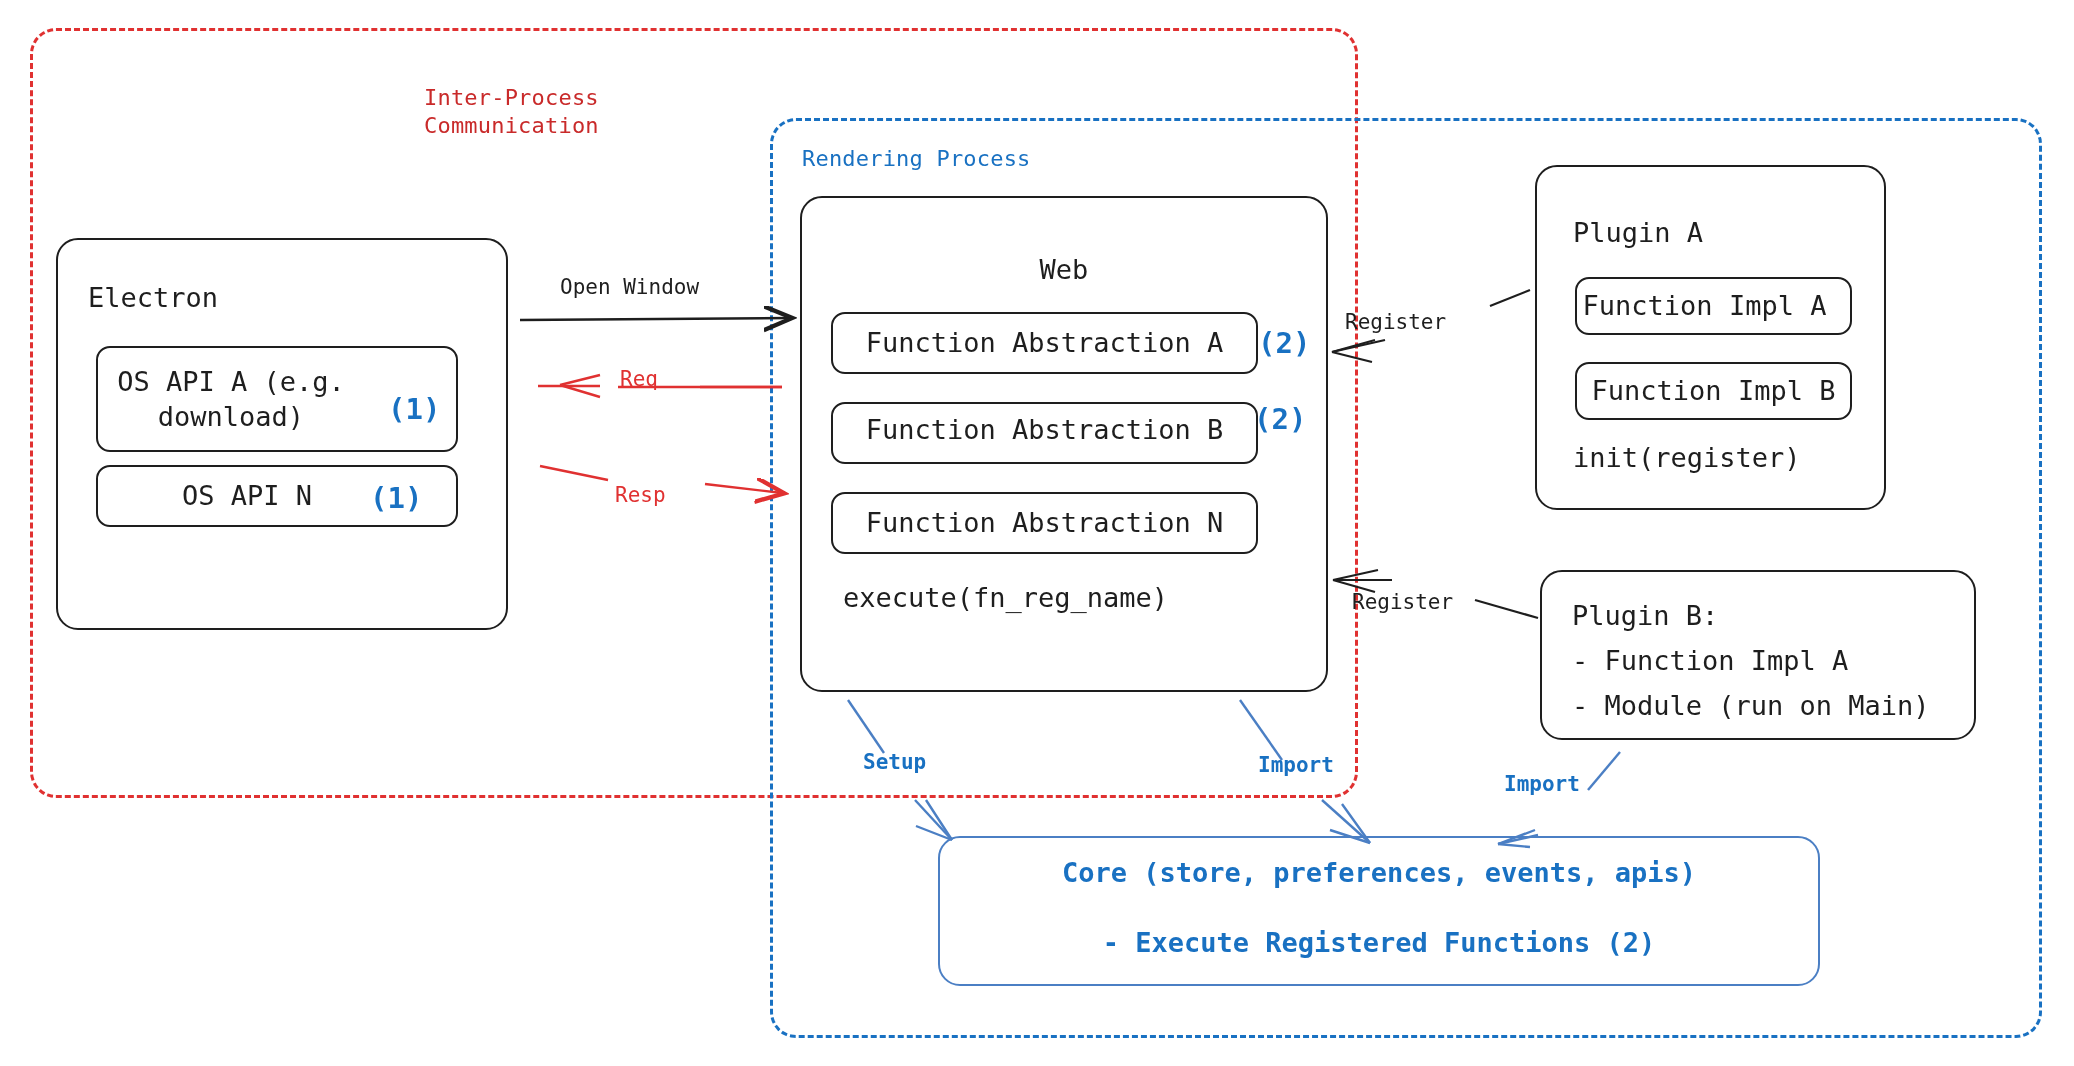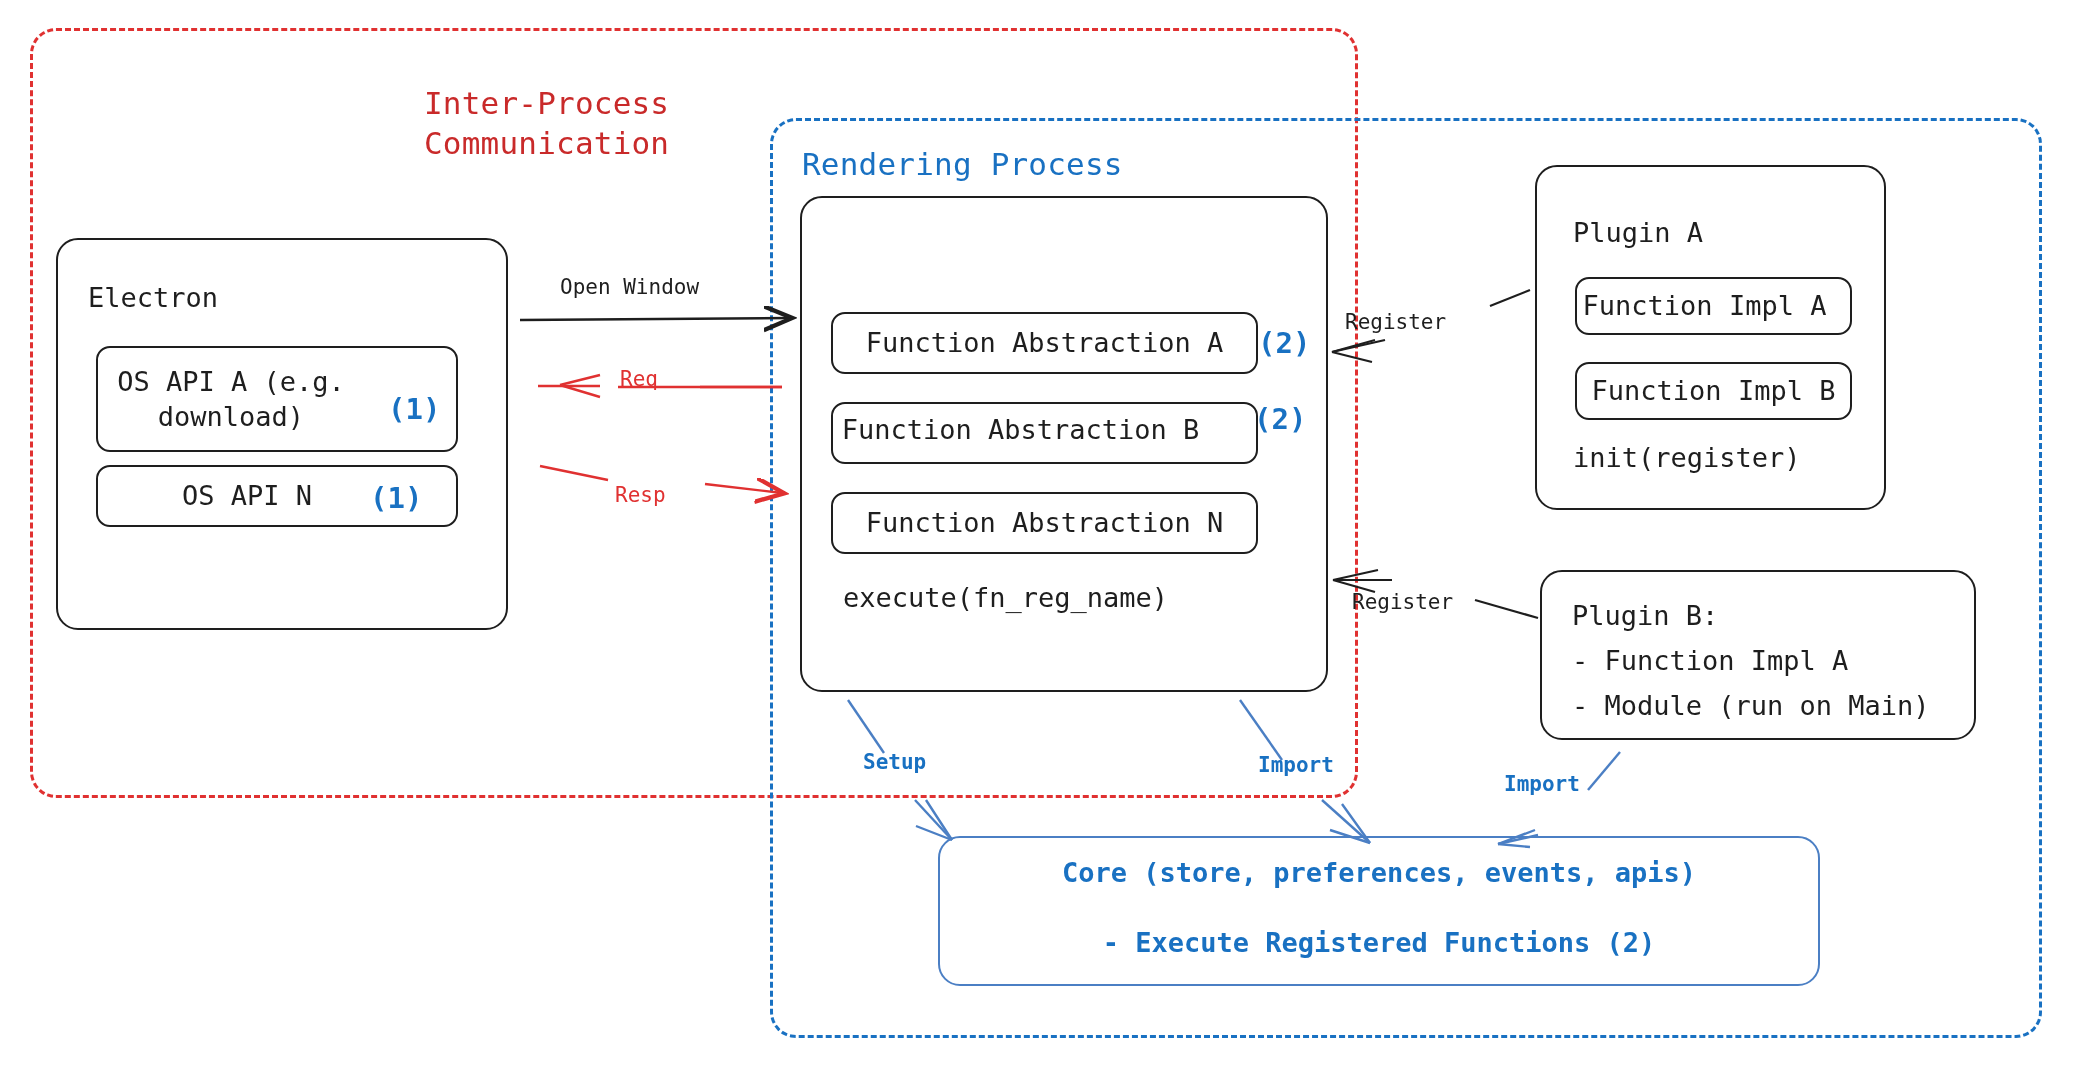--- a/index.html
+++ b/index.html
@@ -24,21 +24,21 @@
     border-style: dashed;
     border-width: 3px;
     border-radius: 26px;
     background: transparent;
   }
   .region-ipc { border-color: #e03131; }
   .region-render { border-color: #1971c2; }
 
   .region-label {
     position: absolute;
-    font-size: 31px;
+    font-size: 22px;
     line-height: 1.28;
     white-space: pre;
     letter-spacing: 0.2px;
   }
   .label-ipc { color: #c92a2a; }
   .label-render { color: #1971c2; }
 
   
   .box {
     border: 2.5px solid #1e1e1e;
@@ -128,27 +128,28 @@
   <div class="abs cellcenter" style="left:96px; top:346px; width:306px; height:106px; padding-right:36px;">OS API A (e.g.
 download)</div>
   <div class="marker-note" style="left:388px; top:392px;">(1)</div>
 
   <div class="abs box-inner" style="left:96px; top:465px; width:362px; height:62px;"></div>
   <div class="abs cellcenter" style="left:96px; top:465px; width:362px; height:62px; padding-right:60px;">OS API N</div>
   <div class="marker-note" style="left:370px; top:481px;">(1)</div>
 
   <div class="abs box" style="left:800px; top:196px; width:528px; height:496px;"></div>
 
+  <div class="abs txt txt-center" style="left:800px; top:252px; width:528px;">Web</div>
 
   <div class="abs box-inner" style="left:831px; top:312px; width:427px; height:62px;"></div>
   <div class="abs cellcenter" style="left:831px; top:312px; width:427px; height:62px;">Function Abstraction A</div>
   <div class="marker-note" style="left:1258px; top:326px;">(2)</div>
 
   <div class="abs box-inner" style="left:831px; top:402px; width:427px; height:62px;"></div>
-  <div class="abs cellcenter" style="left:807px; top:402px; width:427px; height:56px;">Function Abstraction B</div>
+  <div class="abs cellcenter" style="left:831px; top:402px; width:427px; height:56px;">Function Abstraction B</div>
   <div class="marker-note" style="left:1254px; top:402px;">(2)</div>
 
   <div class="abs box-inner" style="left:831px; top:492px; width:427px; height:62px;"></div>
   <div class="abs cellcenter" style="left:831px; top:492px; width:427px; height:62px;">Function Abstraction N</div>
 
   <div class="txt" style="left:843px; top:580px;">execute(fn_reg_name)</div>
 
   <div class="abs box" style="left:1535px; top:165px; width:351px; height:345px;"></div>
 
   <div class="txt" style="left:1573px; top:215px;">Plugin A</div>

